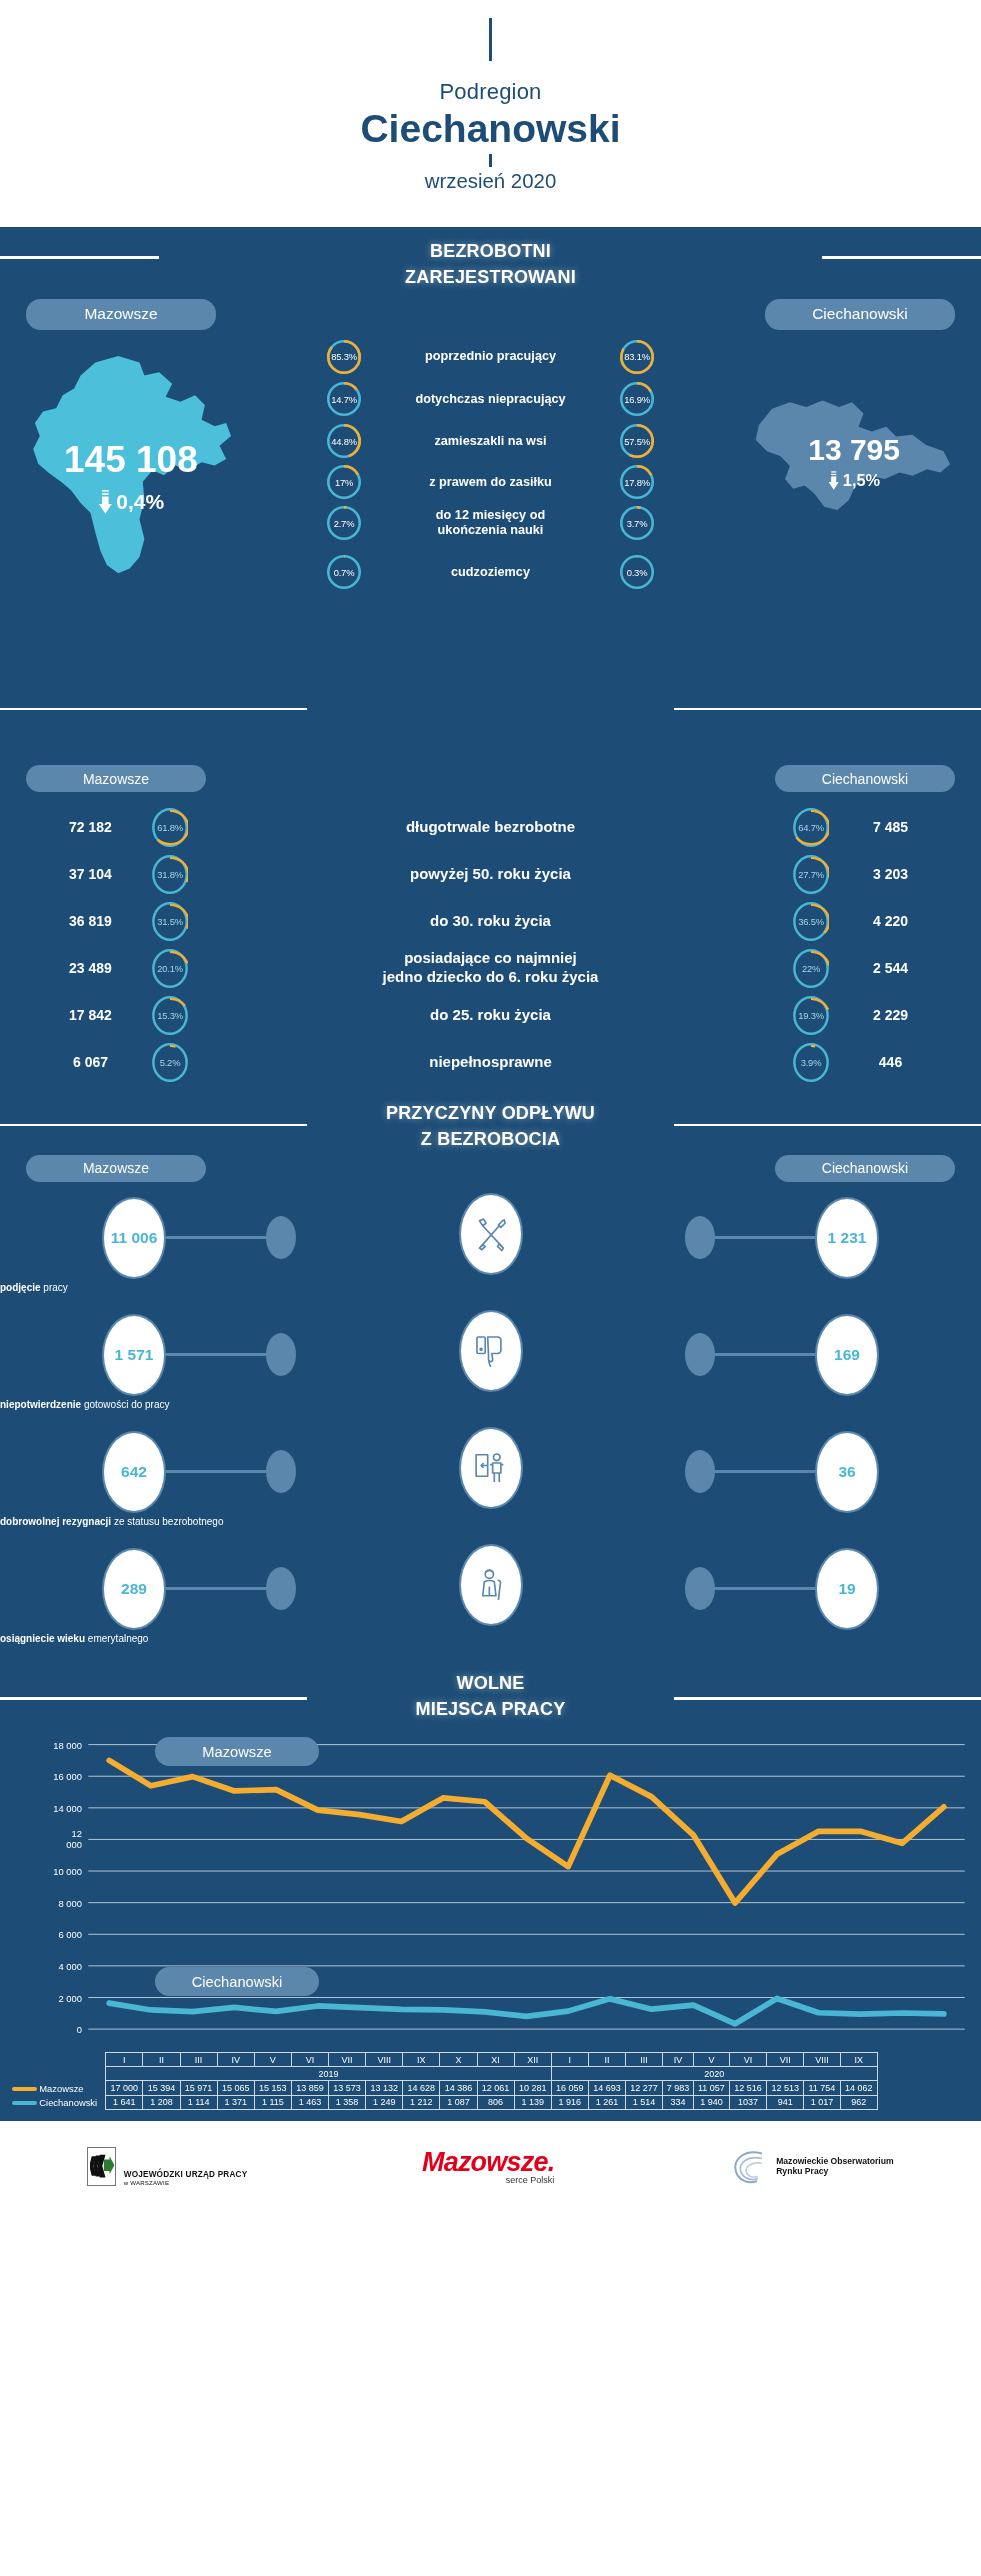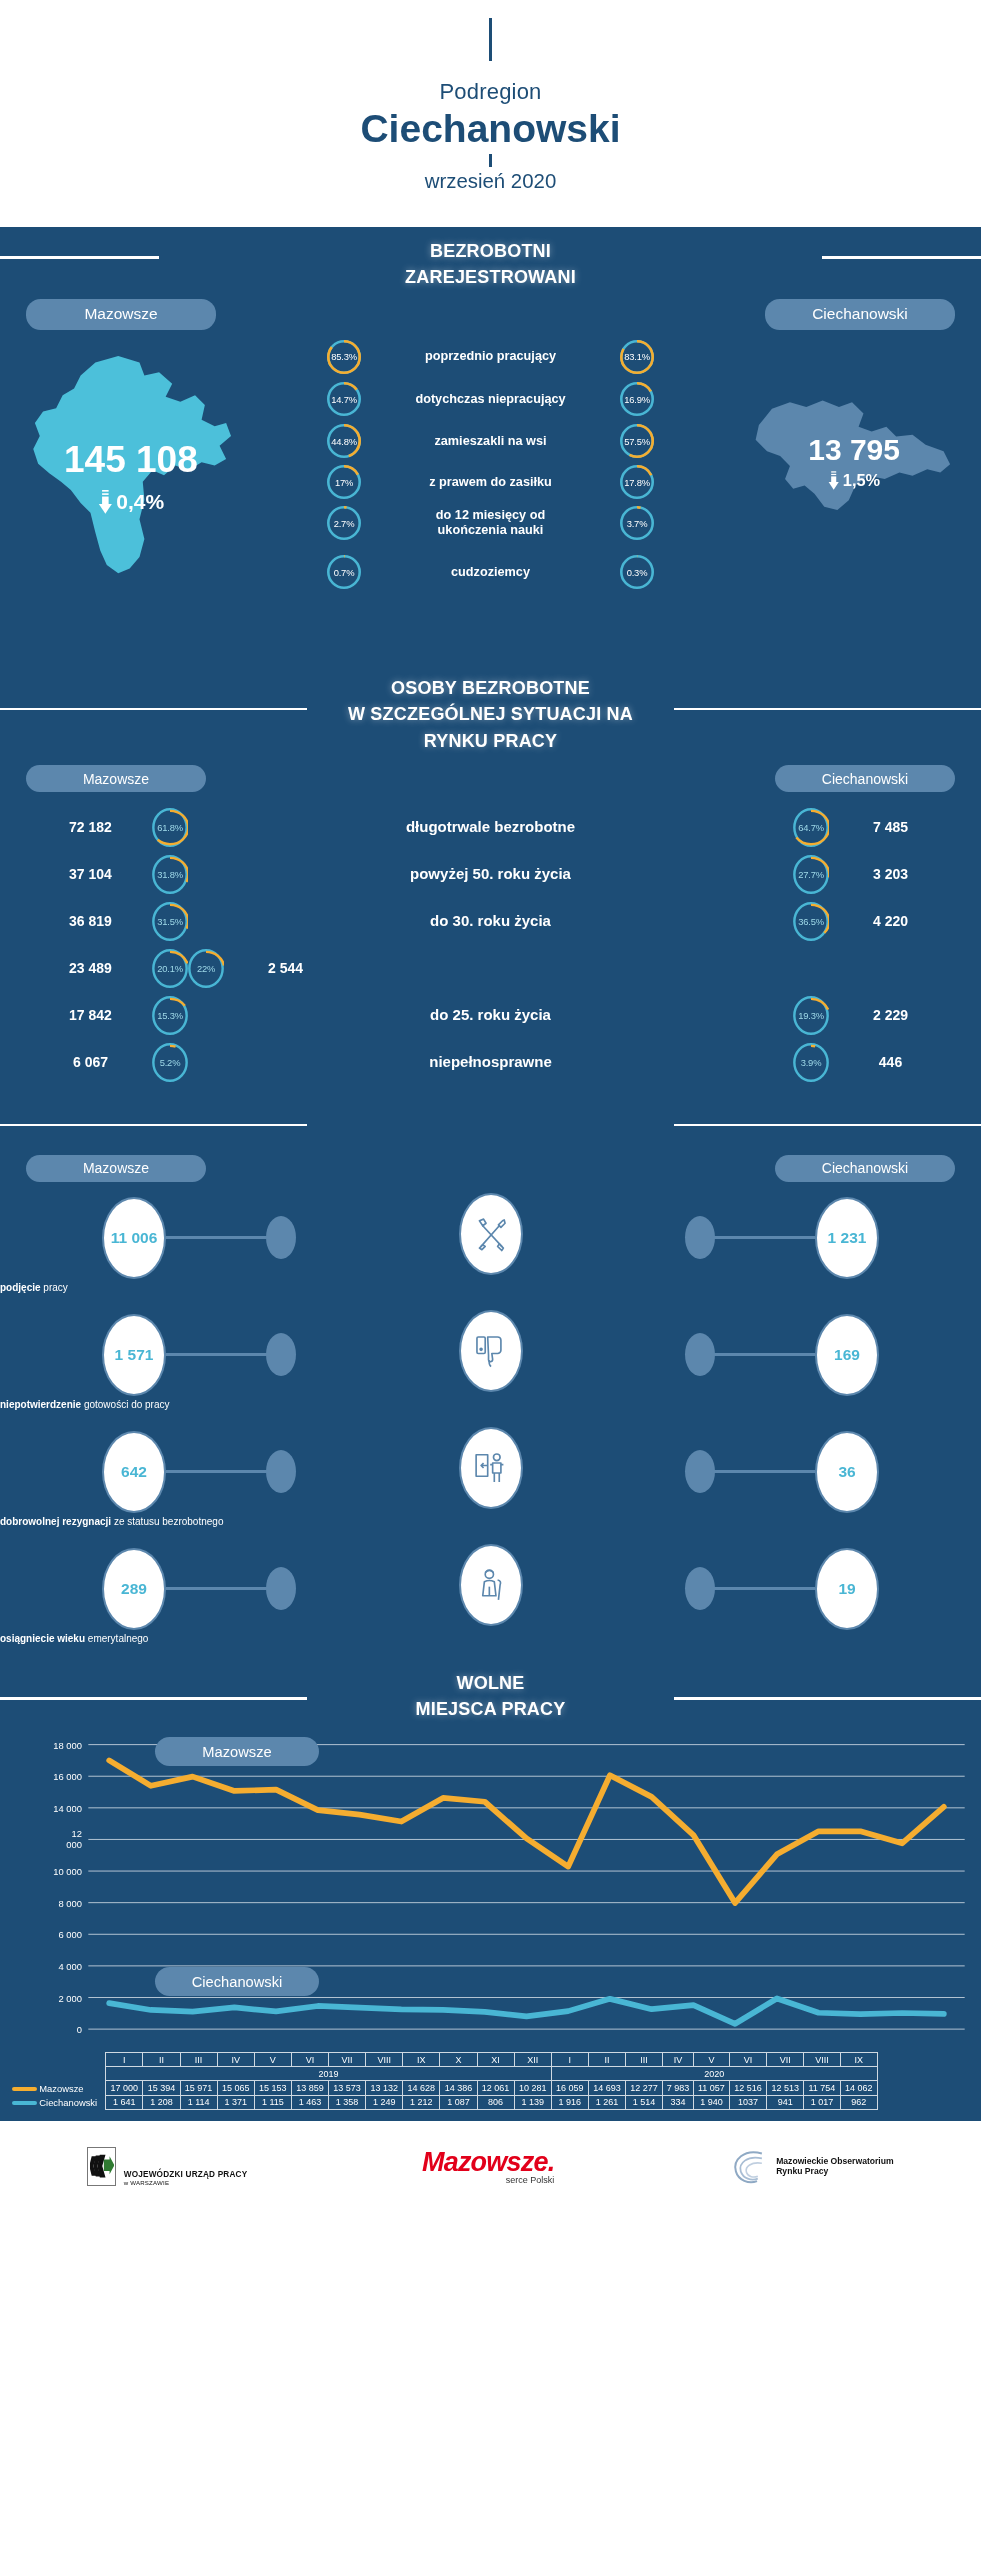--- a/index.html
+++ b/index.html
@@ -274,23 +274,20 @@
   </svg>
          <span>0.3%</span>
        </div>
           </div>
         </div>
     </div>
 
     <div class="section-head" style="height:96px; padding-top:6.5px;">
       <div class="rule-l" style="left:0; width:307px; top:39px;"></div>
       <div class="rule-r" style="right:0; width:307px; top:39px;"></div>
-      <h2><span>OSOBY BEZROBOTNE</span><br>
-          <span>W SZCZEGÓLNEJ SYTUACJI NA</span><br>
-          <span>RYNKU PRACY</span></h2>
     </div>
 
     <div class="row-labels" style="padding:0 26px;">
       <div class="pill small">Mazowsze</div>
       <div class="pill small">Ciechanowski</div>
     </div>
 
     <div id="s2rows" style="padding:11.4px 29px 4.9px;">
         <div class="s2row">
           <div class="s2num">72 182</div>
@@ -351,20 +348,21 @@
         </div>
         <div class="s2row">
           <div class="s2num">23 489</div>
        <div class="donut2">
          <svg width="36" height="39" viewBox="0 0 44 48">
     <ellipse cx="22" cy="24" rx="20.5" ry="22.5" fill="none" stroke="#49b6d4" stroke-width="3"></ellipse>
     <ellipse cx="22" cy="24" rx="20.5" ry="22.5" fill="none" stroke="#f5ad30" stroke-width="3" stroke-dasharray="27.152785304976582 135.0884841043611" transform="rotate(-90 22 24)"></ellipse>
   </svg>
          <span>20.1%</span>
        </div>
+       <div class="s2label">posiadające co najmniej <br>jedno dziecko do 6. roku życia</div>
        <div class="donut2">
          <svg width="36" height="39" viewBox="0 0 44 48">
     <ellipse cx="22" cy="24" rx="20.5" ry="22.5" fill="none" stroke="#49b6d4" stroke-width="3"></ellipse>
     <ellipse cx="22" cy="24" rx="20.5" ry="22.5" fill="none" stroke="#f5ad30" stroke-width="3" stroke-dasharray="29.71946650295944 135.0884841043611" transform="rotate(-90 22 24)"></ellipse>
   </svg>
          <span>22%</span>
        </div>
        <div class="s2num">2 544</div>
         </div>
         <div class="s2row">
@@ -403,20 +401,22 @@
   </svg>
          <span>3.9%</span>
        </div>
        <div class="s2num">446</div>
         </div>
       </div>
 
     <div class="section-head" style="height:64px; padding-top:9.8px;">
       <div class="rule-l" style="left:0; width:307px; top:33px;"></div>
       <div class="rule-r" style="right:0; width:307px; top:33px;"></div>
+      <h2><span>PRZYCZYNY ODPŁYWU</span><br>
+          <span>Z BEZROBOCIA</span></h2>
     </div>
 
     <div class="row-labels" style="padding:0 26px;">
       <div class="pill small">Mazowsze</div>
       <div class="pill small">Ciechanowski</div>
     </div>
 
     <div id="s3rows" style="padding-top:8.2px;">
         <div class="flowrow">
           <div class="bubble" style="left:102px; top:6.5px;">11 006</div>

